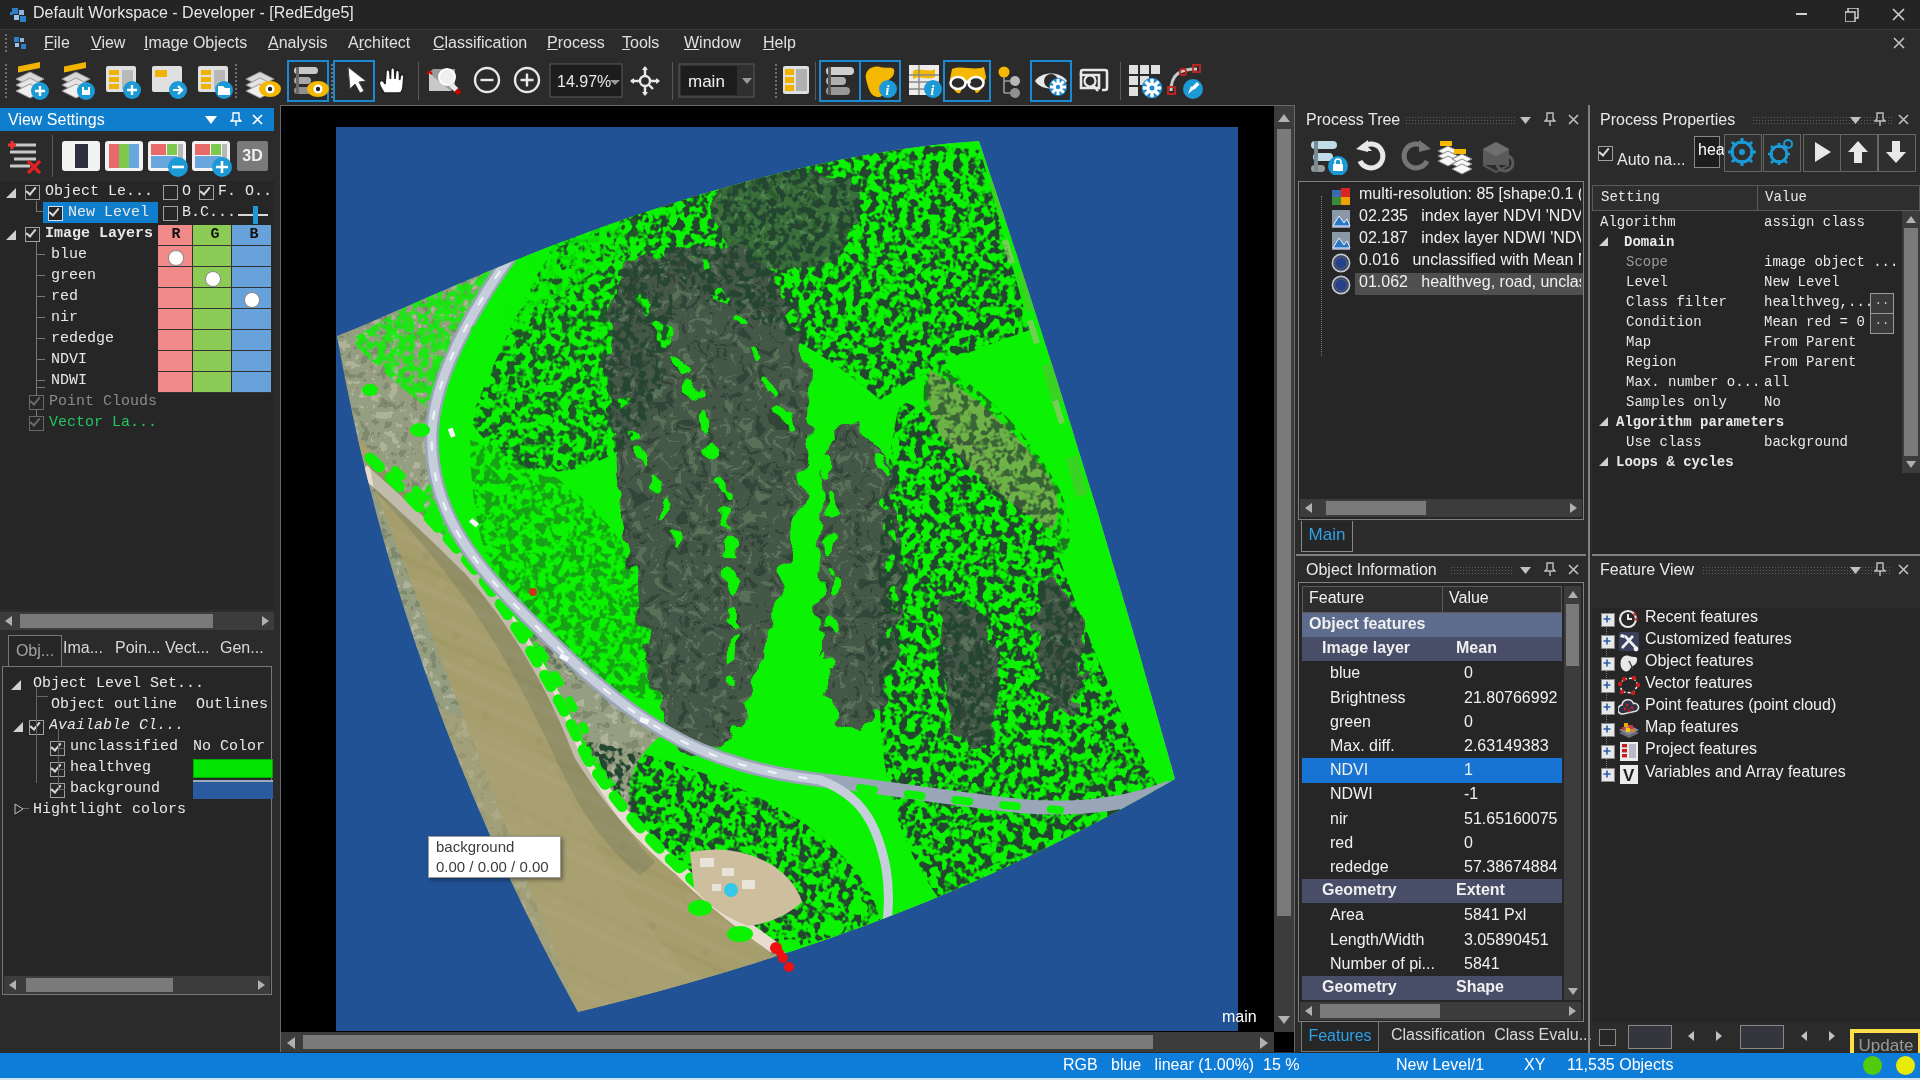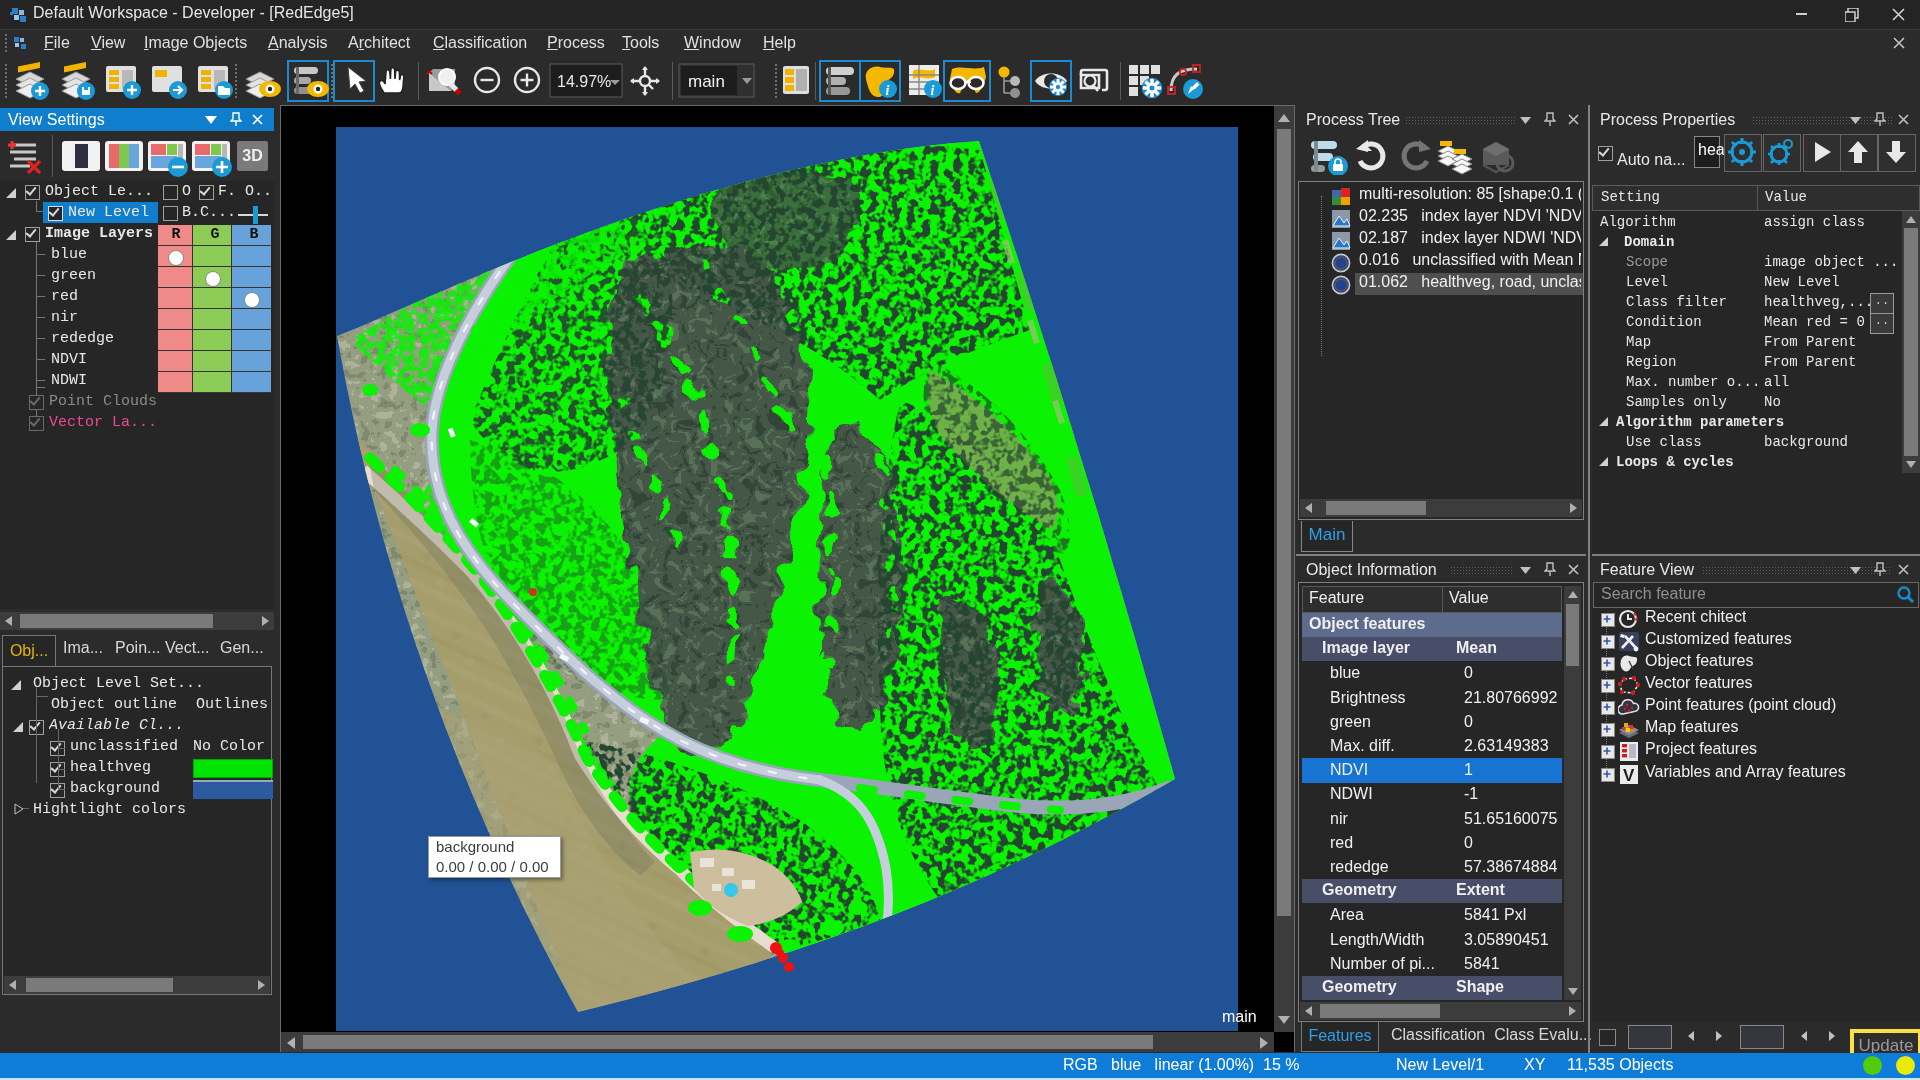--- a/index.html
+++ b/index.html
@@ -382,29 +382,29 @@
     <div class="abs" style="left:36px;top:94px;width:9px;height:1px;background:#777;"></div>
     <div class="abs" style="left:36px;top:115px;width:9px;height:1px;background:#777;"></div>
     <div class="abs" style="left:36px;top:136px;width:9px;height:1px;background:#777;"></div>
     <div class="abs" style="left:36px;top:157px;width:9px;height:1px;background:#777;"></div>
     <div class="abs" style="left:36px;top:178px;width:9px;height:1px;background:#777;"></div>
     <div class="abs" style="left:36px;top:199px;width:9px;height:1px;background:#777;"></div>
     <div class="abs" style="left:36px;top:206px;width:9px;height:1px;background:#777;"></div>
     <div class="cb ck dis" style="left:29px;top:214px;"></div>
       <div class="row" style="left:49px;top:212px;color:#8a8a8a;">Point Clouds</div>
     <div class="cb ck dis" style="left:29px;top:235px;"></div>
-      <div class="row" style="left:49px;top:233px;color:#ec4899;">Vector La...</div>
+      <div class="row" style="left:49px;top:233px;color:#22c55e;">Vector La...</div>
   </div>
   <div class="sb-track" style="left:0;top:507px;width:274px;height:18px;">
     <div class="arr" style="left:5px;top:4px;border-top:5px solid transparent;border-bottom:5px solid transparent;border-right:7px solid #b0b0b0;"></div>
     <div class="sb-thumb" style="left:20px;top:2px;width:193px;height:14px;"></div>
     <div class="arr" style="right:5px;top:4px;border-top:5px solid transparent;border-bottom:5px solid transparent;border-left:7px solid #b0b0b0;"></div>
   </div>
   <div class="abs" style="left:0;top:528px;width:274px;height:33px;font-size:16px;color:#d8d8d8;">
-    <div class="abs" style="left:2px;top:2px;width:52px;height:30px;border:1px solid #777;border-bottom:none;background:#262626;color:#eab308;text-align:center;line-height:30px;">Obj...</div>
+    <div class="abs" style="left:8px;top:2px;width:52px;height:30px;border:1px solid #777;border-bottom:none;background:#262626;color:#a3a3a3;text-align:center;line-height:30px;">Obj...</div>
     <div class="abs" style="left:63px;top:6px;">Ima...</div>
     <div class="abs" style="left:115px;top:6px;">Poin...</div>
     <div class="abs" style="left:165px;top:6px;">Vect...</div>
     <div class="abs" style="left:220px;top:6px;">Gen...</div>
   </div>
   <div class="abs panel mono" style="left:2px;top:561px;width:270px;height:329px;border:1px solid #777;box-sizing:border-box;">
     <svg class="abs" style="left:8px;top:12px" width="12" height="12">
         <path d="M10 1 v10 h-10 z" fill="#d0d0d0"></path>
       </svg>
     <div class="row" style="left:30px;top:8px;">Object Level Set...</div>
@@ -903,39 +903,32 @@
     <svg class="abs" style="left:258px;top:9px" width="11" height="7">
         <path d="M0 0 h11 l-5.5 7 z" fill="#c0c0c0"></path>
       </svg>
     <svg class="abs" style="left:282px;top:4px" width="12" height="15">
         <path d="M3 1 h6 v6 l2 2 h-10 l2 -2 z M6 9 v5" stroke="#c0c0c0" stroke-width="1.4" fill="none"></path>
       </svg>
     <svg class="abs" style="left:306px;top:6px" width="11" height="11">
         <path d="M1 1 L10 10 M10 1 L1 10" stroke="#c0c0c0" stroke-width="1.6"></path>
       </svg>
   </div>
-  <div class="abs" style="left:297px;top:477px;width:326px;height:26px;background:#262626;border:1px solid #666;box-sizing:border-box;color:#8f8f8f;font-size:16px;">
-    <div class="abs" style="left:7px;top:2px;">Search feature</div>
-    <svg class="abs" style="left:303px;top:3px" width="18" height="18">
-        <circle cx="7" cy="7" r="5.5" fill="none" stroke="#1b8ad1" stroke-width="2.4"></circle>
-        <path d="M11 11 l5 5" stroke="#1b8ad1" stroke-width="2.8"></path>
-      </svg>
-  </div>
   <div class="abs panel" style="left:296px;top:503px;width:328px;height:414px;color:#f0f0f0;font-size:16px;">
     <div class="abs" style="left:14px;top:10px;width:1px;height:160px;border-left:1px dotted #777;"></div>
     <div class="abs" style="left:9px;top:5px;width:12px;height:12px;background:#e8e8e8;border:1px solid #888;"></div>
       <svg class="abs" style="left:9px;top:5px" width="12" height="12">
         <path d="M6 2.5 v7 M2.5 6 h7" stroke="#2a5caa" stroke-width="1.6"></path>
       </svg>
     <svg class="abs" style="left:26px;top:1px" width="22" height="21">
         <circle cx="10" cy="10" r="8" fill="none" stroke="#e8e8e8" stroke-width="2.2"></circle>
         <path d="M10 5 v5 h4" stroke="#e8e8e8" stroke-width="2" fill="none"></path>
         <path d="M16 4 a8.5 8.5 0 0 1 2 9" fill="none" stroke="#c22" stroke-width="2.2" stroke-dasharray="3 2.4"></path>
       </svg>
-    <div class="row" style="left:53px;top:0px;">Recent chitect</div>
+    <div class="row" style="left:53px;top:0px;">Recent features</div>
     <div class="abs" style="left:9px;top:27px;width:12px;height:12px;background:#e8e8e8;border:1px solid #888;"></div>
       <svg class="abs" style="left:9px;top:27px" width="12" height="12">
         <path d="M6 2.5 v7 M2.5 6 h7" stroke="#2a5caa" stroke-width="1.6"></path>
       </svg>
     <svg class="abs" style="left:26px;top:23px" width="22" height="21">
         <rect x="1" y="1" width="20" height="19" rx="2" fill="#39405c"></rect>
         <path d="M4 17 L15 5 M7 5 L18 17" stroke="#f0f0f0" stroke-width="2.6"></path>
         <path d="M3 3 l4 1 -1 3 -4 -1 z" fill="#f0f0f0"></path>
         <circle cx="18" cy="18" r="2.4" fill="#f0f0f0"></circle>
       </svg>

